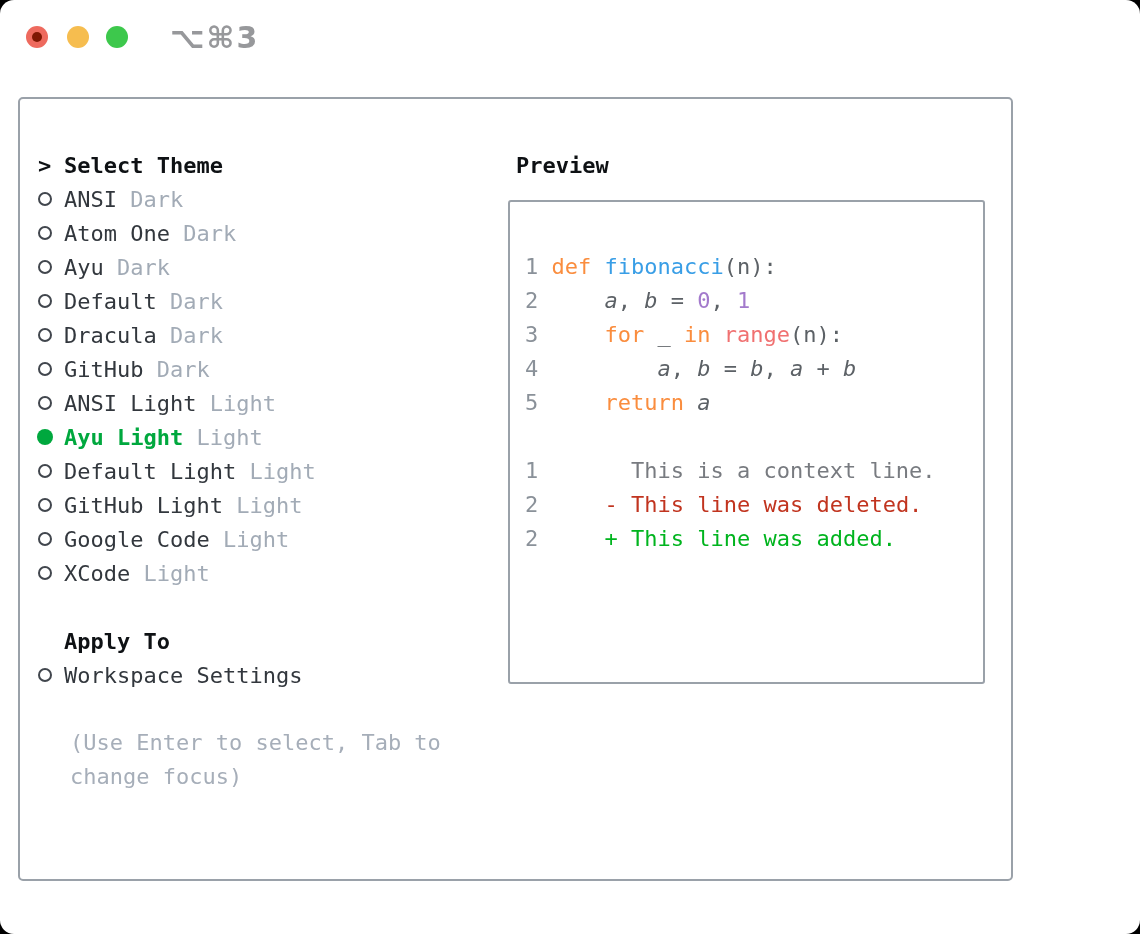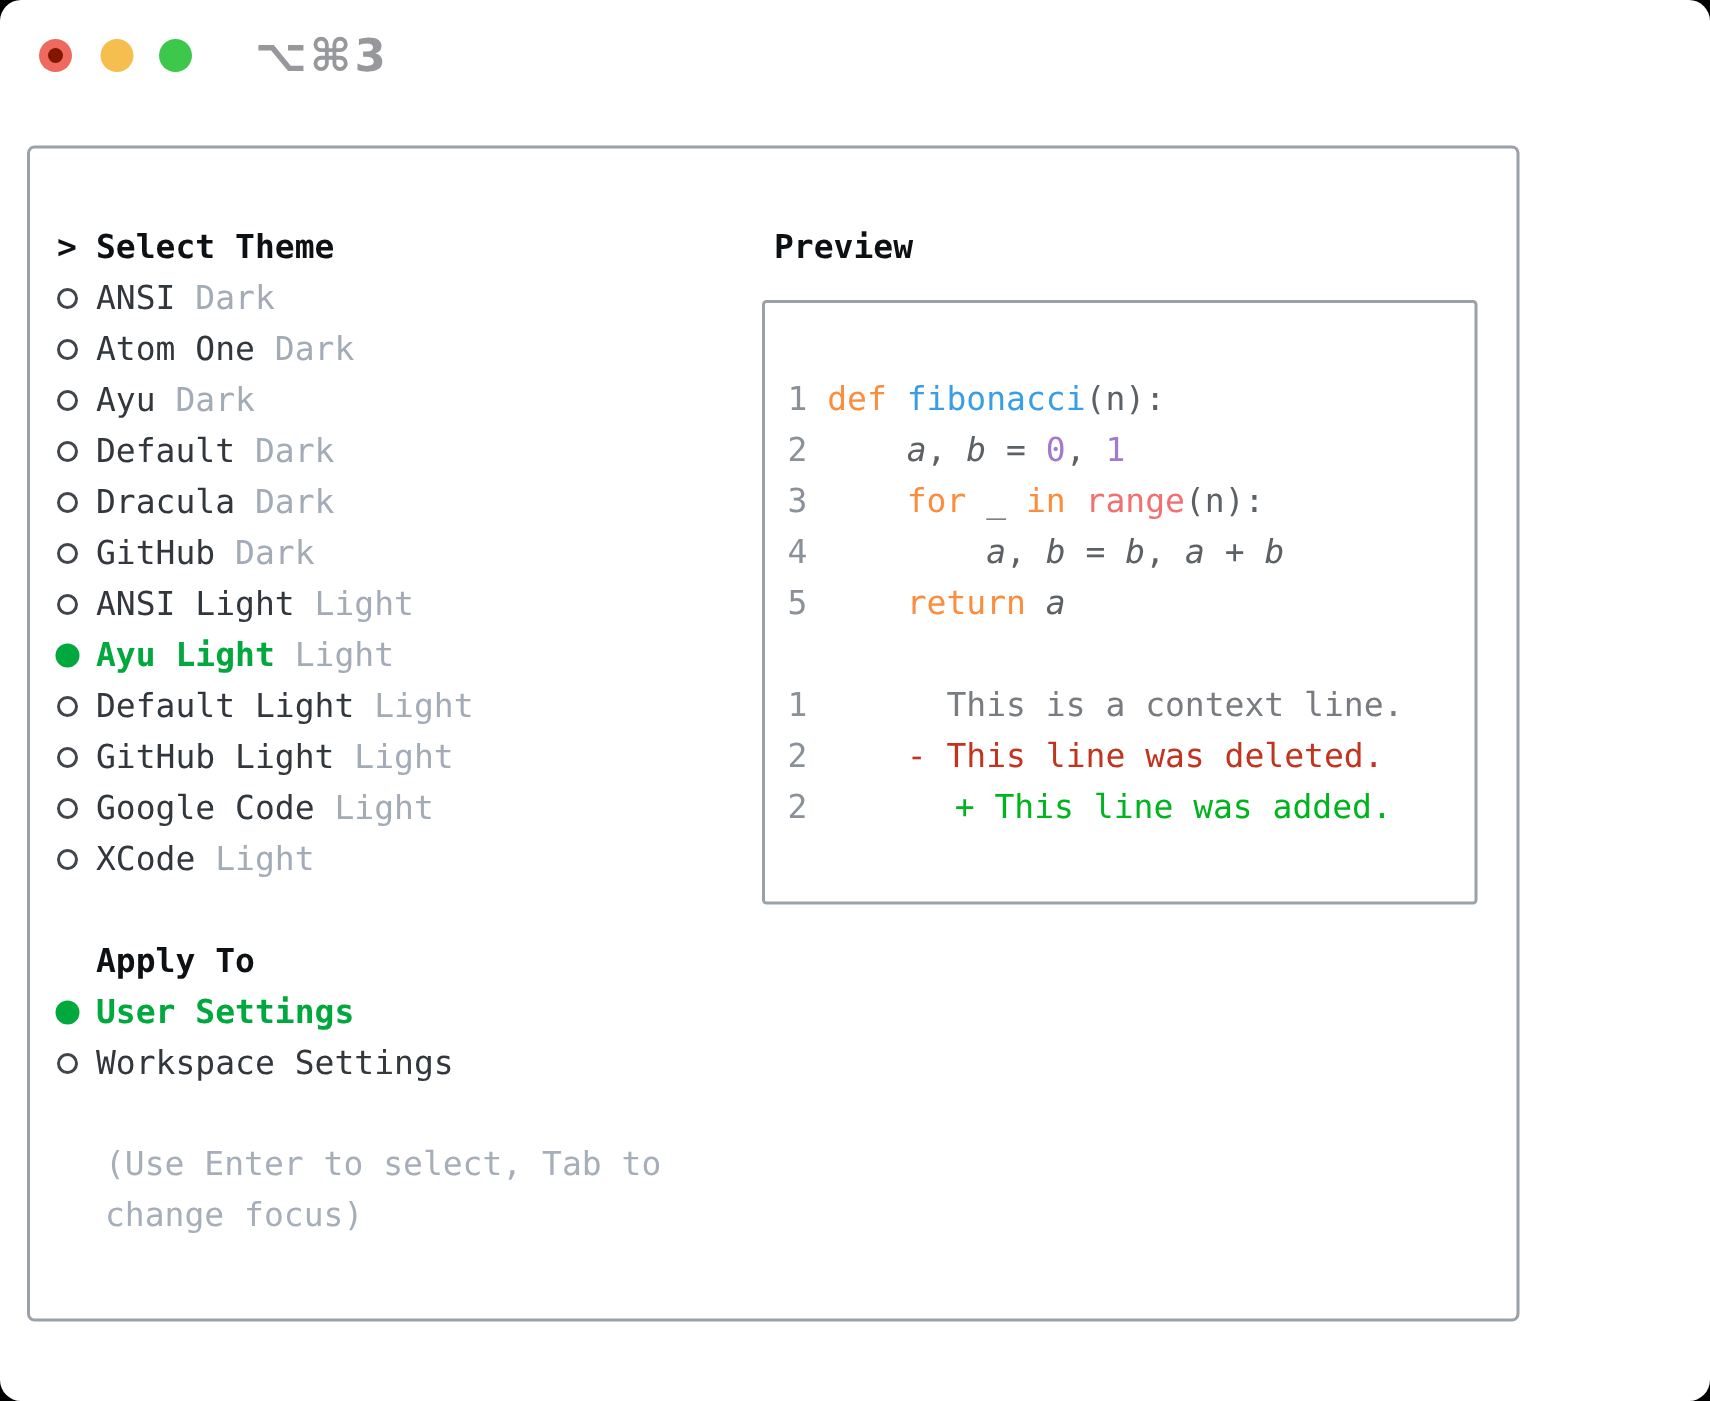--- a/index.html
+++ b/index.html
@@ -26,34 +26,34 @@
   .dot{width:16px;height:16px;border-radius:50%;background:var(--selection-green);margin-left:-1px;}
   .hdr{font-weight:bold;color:var(--header-text);}
   .chev{font-weight:bold;color:var(--header-text);font-size:22px;}
   .iname{color:var(--item-text);}
   .itag{color:var(--tag-gray);}
   .sel .iname{color:var(--selection-green);font-weight:bold;}
   .gap34{height:34px;}
   .hint{font-size:22px;line-height:34px;color:var(--hint-gray);white-space:pre;margin-left:32px;}
   
   .preview-label{position:absolute;left:496px;top:49px;justify-content:center;}
-  .preview-box{position:absolute;left:488px;top:101px;width:477px;height:403px;box-sizing:border-box;
+  .preview-box{position:absolute;left:488px;top:101px;width:477px;height:484px;box-sizing:border-box;
         border:2px solid var(--border-gray);border-radius:3px;background:#fff;}
   .code{position:absolute;left:15px;top:48px;font-size:22px;line-height:34px;}
   .code-line{height:34px;white-space:pre;}
   .c-num{color:var(--line-number-gray);}
   .c-kw{color:var(--keyword-orange);}
   .c-fn{color:var(--function-blue);}
   .c-bi{color:var(--builtin-coral);text-align:right;}
   .c-lit{color:var(--number-purple);}
   .c-fg{color:var(--code-fg);}
   .c-fgi{color:var(--code-fg);font-style:italic;}
   .c-ctx{color:var(--context-gray);text-align:right;}
   .c-del{color:var(--diff-deleted-red);}
-  .c-add{color:var(--diff-added-green);margin-left:32px;}
+  .c-add{color:var(--diff-added-green);}
 </style>
 </head>
 <body>
 
 <div class="card">
 
   <div class="titlebar">
     <div class="light red"></div>
     <div class="light yellow"></div>
     <div class="light green"></div>
@@ -129,24 +129,20 @@
   </div>
 </div>
 
       <div class="gap34"></div>
 
       <div class="row">
         <span class="marker"></span>
         <span class="hdr">Apply To</span>
       </div>
       <div id="apply-options">
-  <div class="row sel">
-    <span class="marker"><span class="icon dot"></span></span>
-    <span class="iname">User Settings</span>
-  </div>
 
   <div class="row">
     <span class="marker"><span class="icon ring"></span></span>
     <span class="iname">Workspace Settings</span>
   </div>
 </div>
 
       <div class="gap34"></div>
 
       <div class="hint">(Use Enter to select, Tab to</div>

